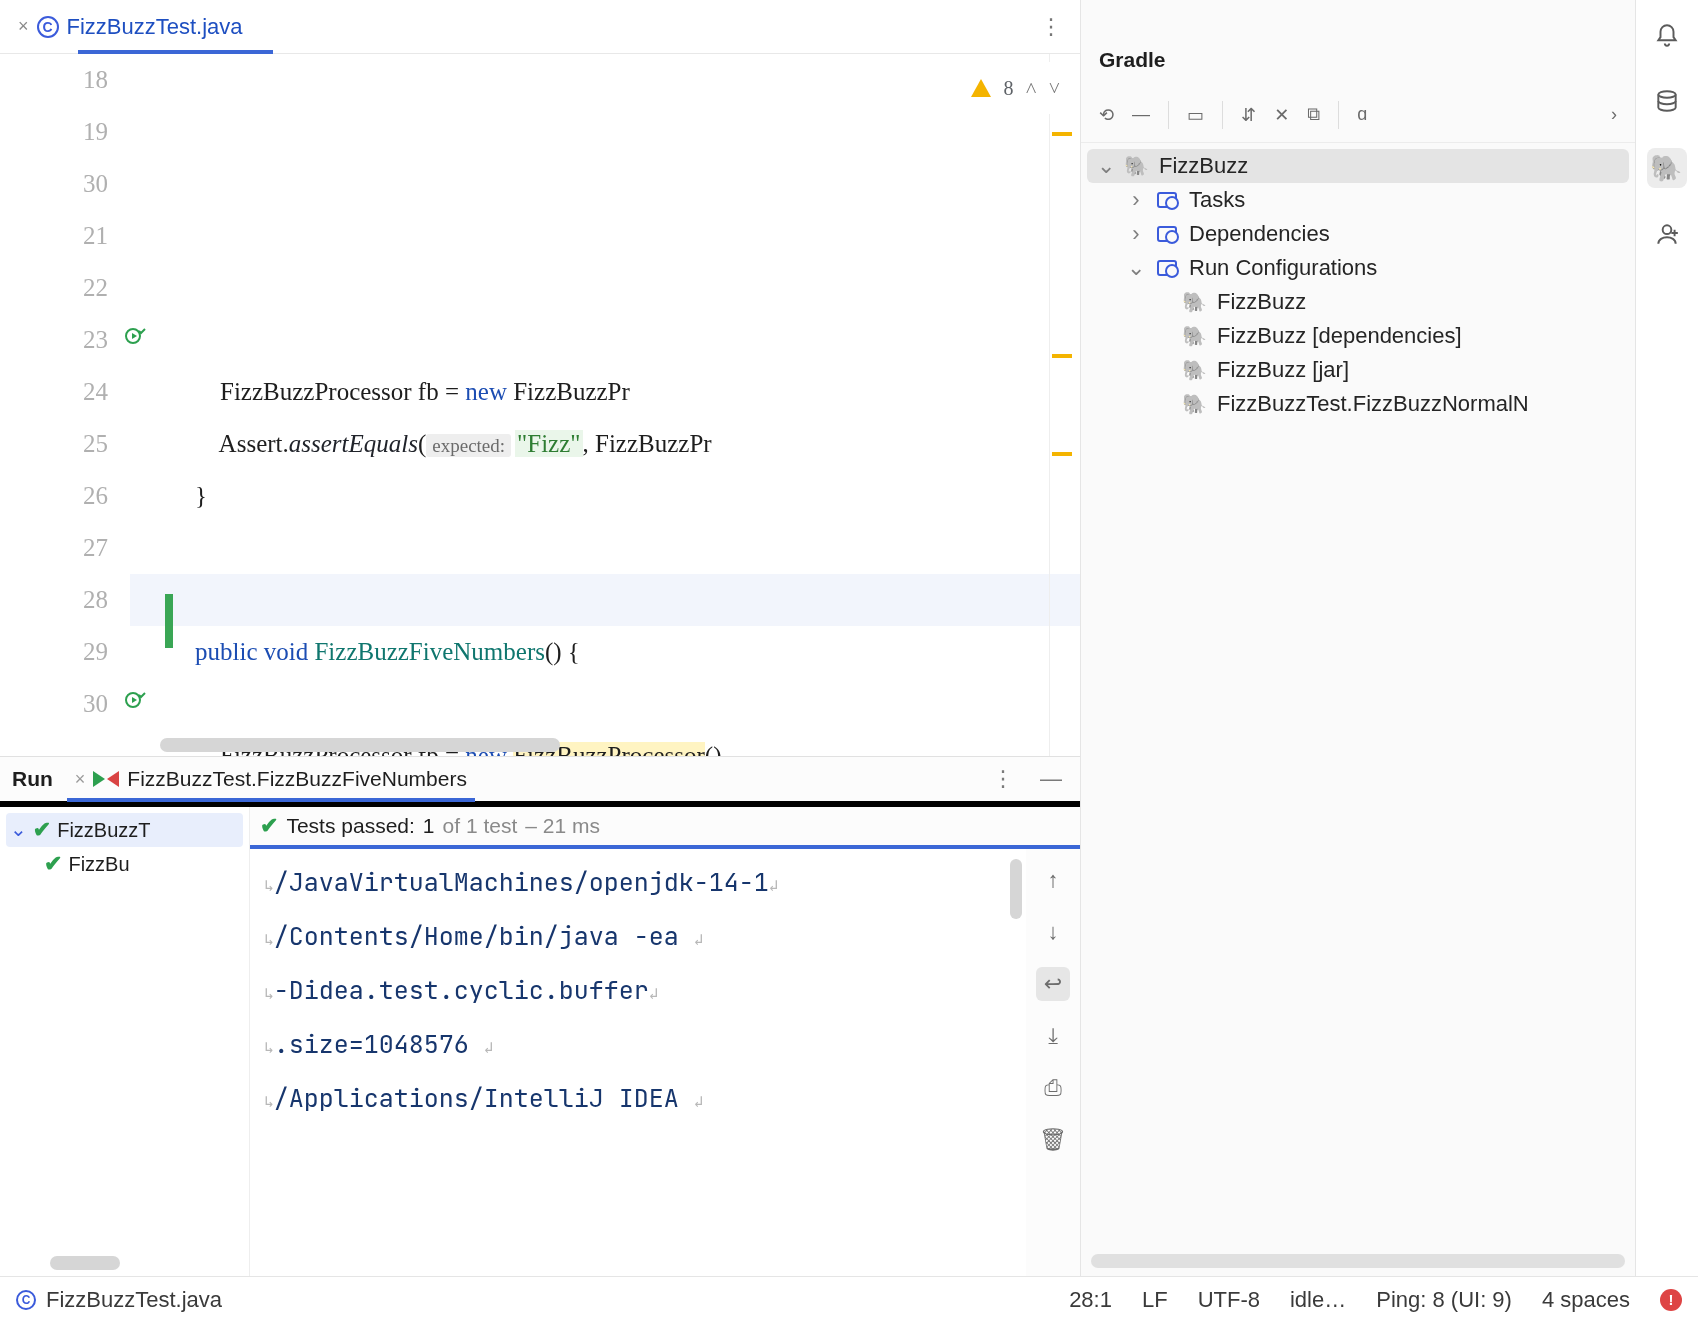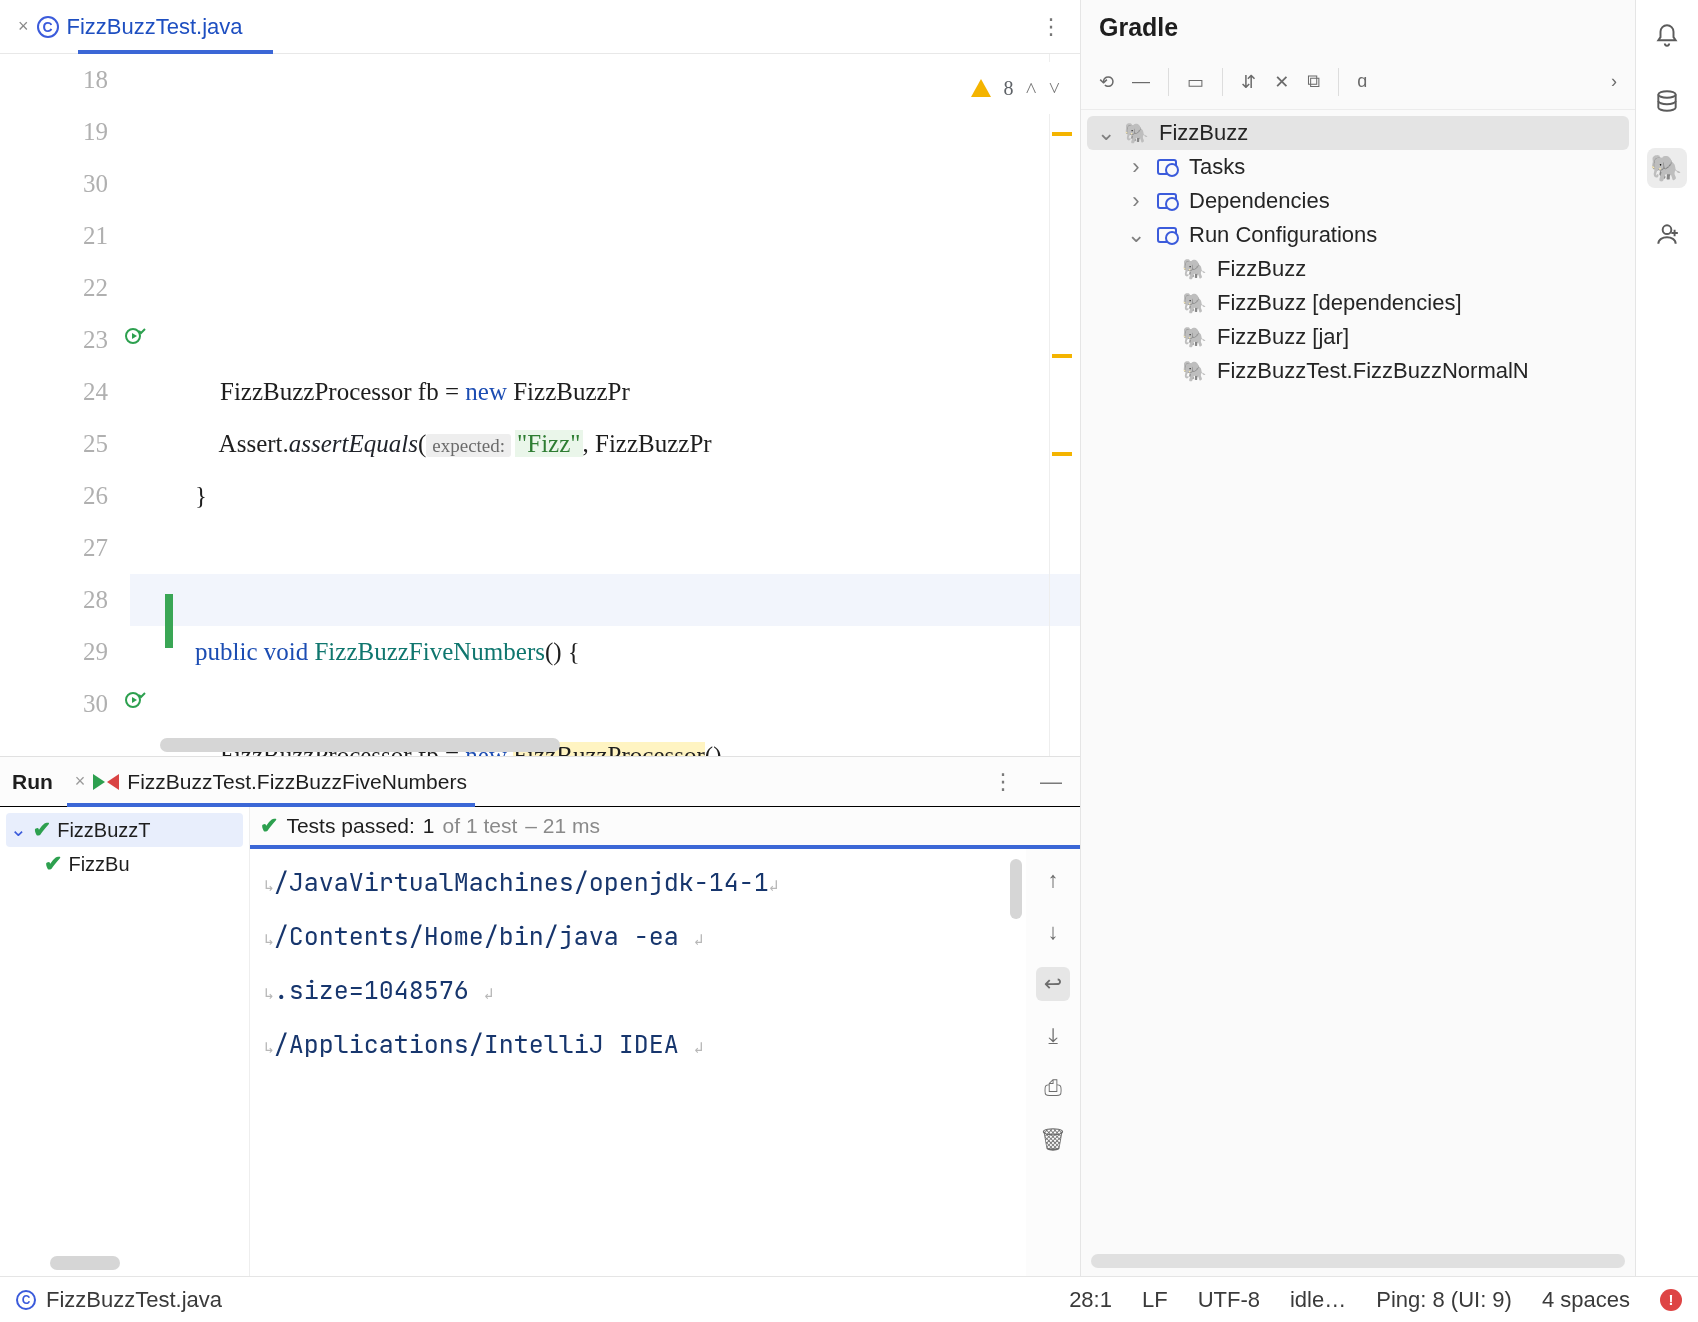--- a/index.html
+++ b/index.html
@@ -131,21 +131,21 @@
   }
   
   .run-panel {
     height: 520px;
     border-top: 1px solid #e1e1e1;
     display: flex; flex-direction: column;
     background: #fcfcfc;
   }
   .run-header {
     height: 50px; display: flex; align-items: center; padding: 0 12px;
-    border-bottom: 1px solid #000000; gap: 14px;
+    border-bottom: 6px solid #000000; gap: 14px;
   }
   .run-title { font-weight: 600; font-size: 21px; }
   .run-tab {
     display: flex; align-items: center; gap: 8px; height: 100%; position: relative;
     padding: 0 8px;
   }
   .run-tab .close { color: #9a9a9a; cursor:pointer; }
   .run-tab .runicon { display:inline-flex; gap:2px; }
   .tri-green { width:0;height:0;border-top:8px solid transparent;border-bottom:8px solid transparent;border-left:12px solid #2da04f; }
   .tri-red { width:0;height:0;border-top:8px solid transparent;border-bottom:8px solid transparent;border-right:12px solid #d94343; }
@@ -187,21 +187,21 @@
   .tool-btn.active { background:#e6e6e6; }
   .console-vscroll { position:absolute; right:4px; top:10px; width:12px; height:60px; background:#d6d6d6; border-radius:6px;}
   .run-hscroll { position:absolute; left:50px; bottom:6px; width:70px; height:14px; background:#d6d6d6; border-radius:7px; }
   
   .right-col {
     width: 555px; display:flex; flex-direction:column; background:#fafafa;
     border-right: 1px solid #e5e5e5;
   }
   .gradle-header {
     height: 54px; display:flex; align-items:center; padding:0 18px;
-    font-size: 25px; font-weight:600;
+    font-size: 21px; font-weight:600;margin-top:33px;
   }
   .gradle-toolbar {
     height: 56px; display:flex; align-items:center; gap:18px; padding:0 18px;
     color:#6b6b6b; border-bottom:1px solid #ececec;
   }
   .gradle-toolbar .sep { border-left:1px solid #ddd; height:28px; }
   .gradle-toolbar svg, .gradle-toolbar .glyph { cursor:pointer; }
   .gradle-toolbar .spacer { flex:1; }
   .gradle-tree { flex:1; padding:6px 6px; font-size:22px; color:#252525; overflow:hidden; position:relative;}
   .gt-row { display:flex; align-items:center; gap:10px; padding:4px 10px; border-radius:6px; cursor:pointer;}
@@ -321,20 +321,21 @@
             <span>Tests passed:</span>
             <span>1</span>
             <span class="gray">of 1 test</span>
             <span class="gray">– 21 ms</span>
           </div>
           <div style="display:flex; flex:1; min-height:0">
             <div class="console" id="console">
               <div class="console-vscroll"></div>
                 <div><span class="softwrap">↳</span>/JavaVirtualMachines/openjdk-14-1<span class="softwrap">↲</span></div>
                 <div><span class="softwrap">↳</span>/Contents/Home/bin/java -ea <span class="softwrap">↲</span></div>
+                <div><span class="softwrap">↳</span>-Didea.test.cyclic.buffer<span class="softwrap">↲</span></div>
                 <div><span class="softwrap">↳</span>.size=1048576 <span class="softwrap">↲</span></div>
                 <div><span class="softwrap">↳</span>/Applications/IntelliJ IDEA <span class="softwrap">↲</span></div>
               </div>
             <div class="console-toolbar">
               <span class="tool-btn">↑</span>
               <span class="tool-btn">↓</span>
               <span class="tool-btn active">↩︎</span>
               <span class="tool-btn">⤓</span>
               <span class="tool-btn">⎙</span>
               <span class="tool-btn">🗑</span>

